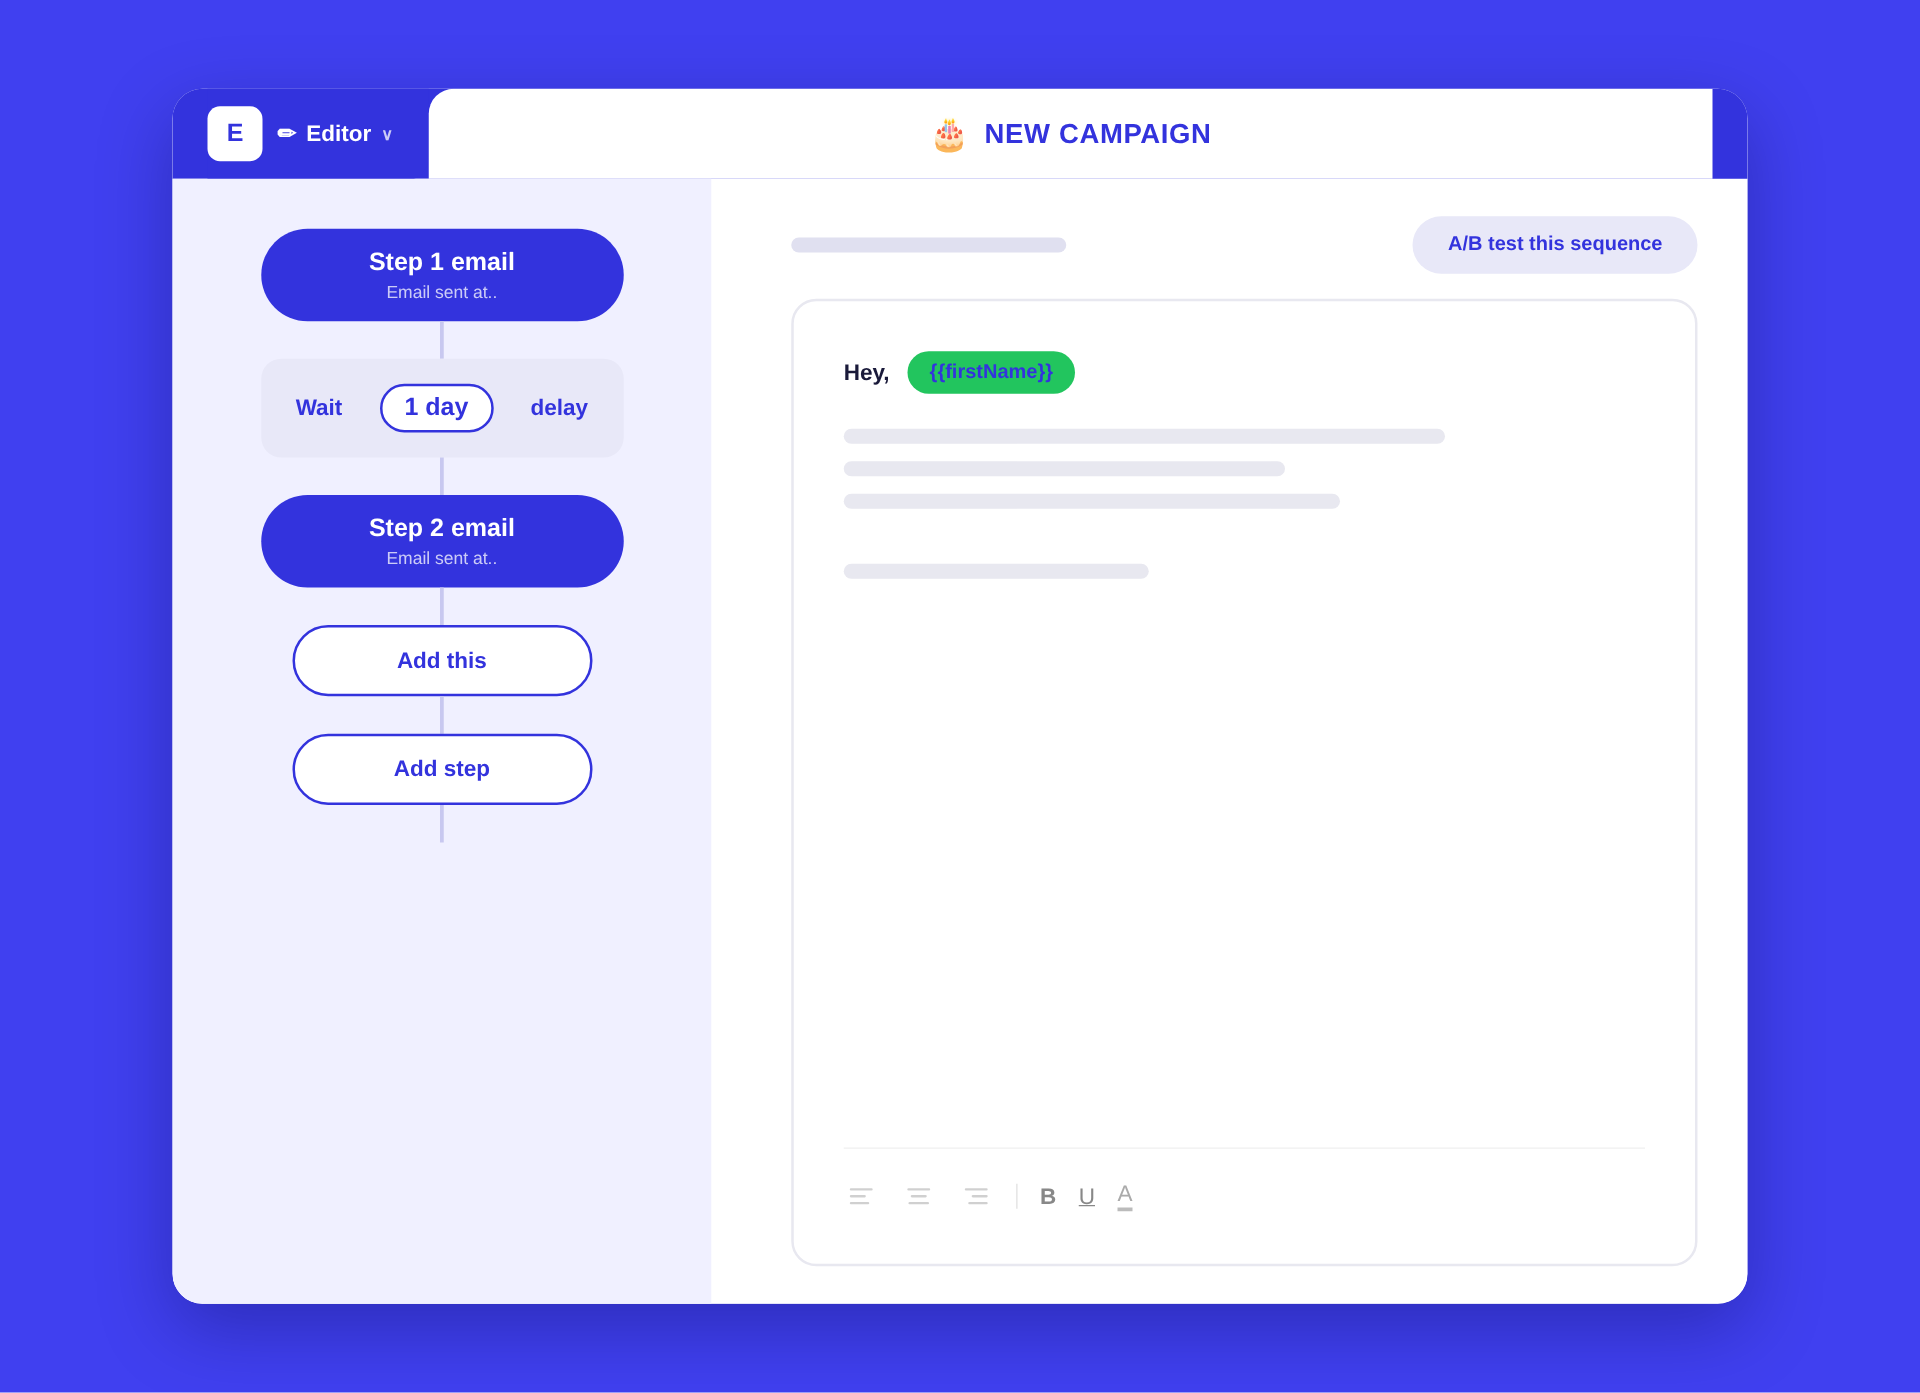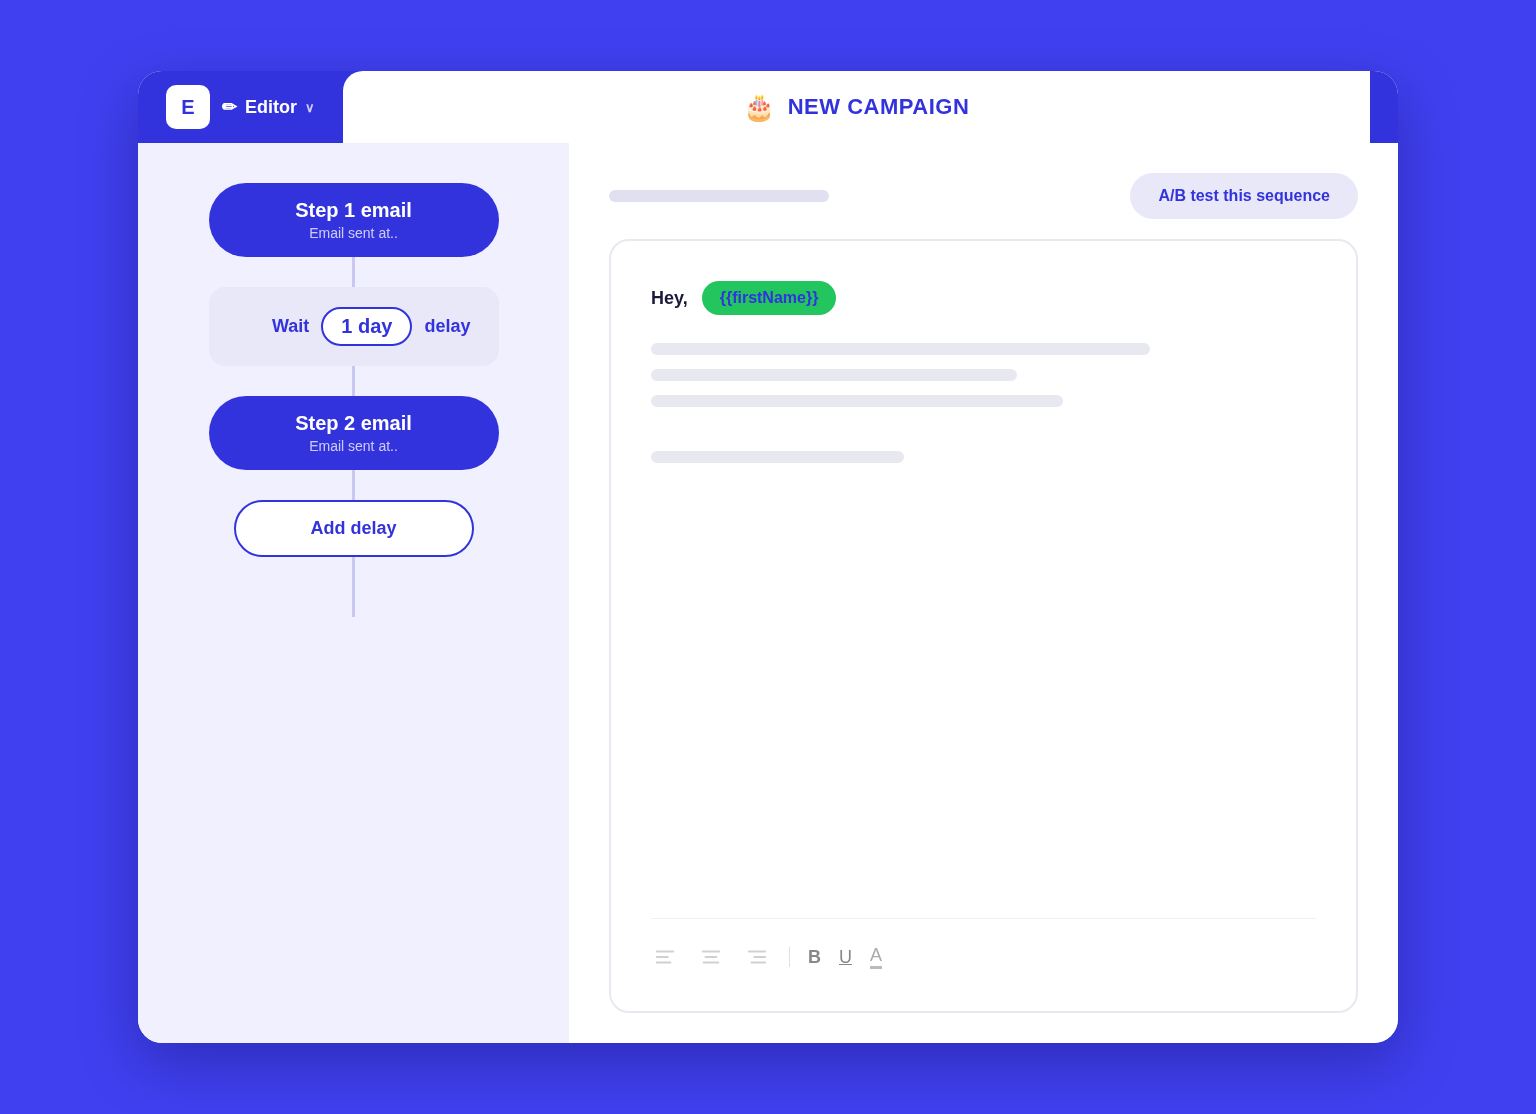--- a/index.html
+++ b/index.html
@@ -146,21 +146,21 @@
     }
 
     
     .wait-block {
       background: #e8e8f8;
       border-radius: 16px;
       padding: 20px 28px;
       width: 290px;
       display: flex;
       align-items: center;
-      justify-content: flex-end;
+      justify-content: space-between;
       gap: 12px;
     }
 
     .wait-label {
       font-size: 18px;
       font-weight: 600;
       color: #3333dd;
     }
 
     .wait-duration-badge {
@@ -194,20 +194,21 @@
       cursor: pointer;
     }
 
     
     .right-panel {
       flex: 1;
       padding: 30px 40px;
       display: flex;
       flex-direction: column;
       gap: 20px;
+      margin-left: 24px;
     }
 
     .right-panel-header {
       display: flex;
       align-items: center;
       justify-content: space-between;
     }
 
     .subject-input-area {
       width: 220px;
@@ -377,24 +378,25 @@
 
         <div class="step-connector"></div>
 
         <div class="email-step">
           <div class="step-title">Step 2 email</div>
           <div class="step-subtitle">Email sent at..</div>
         </div>
 
         <div class="step-connector"></div>
 
-        <div class="add-button">Add delay</div>
+        <div class="add-button">Add this</div>
 
         <div class="step-connector"></div>
 
+        <div class="add-button">Add step</div>
 
         <div class="step-connector"></div>
       </div>
     </div>
 
     <div class="right-panel">
 
       <div class="right-panel-header">
         <div class="subject-input-area"></div>
         <button class="ab-test-button">A/B test this sequence</button>

